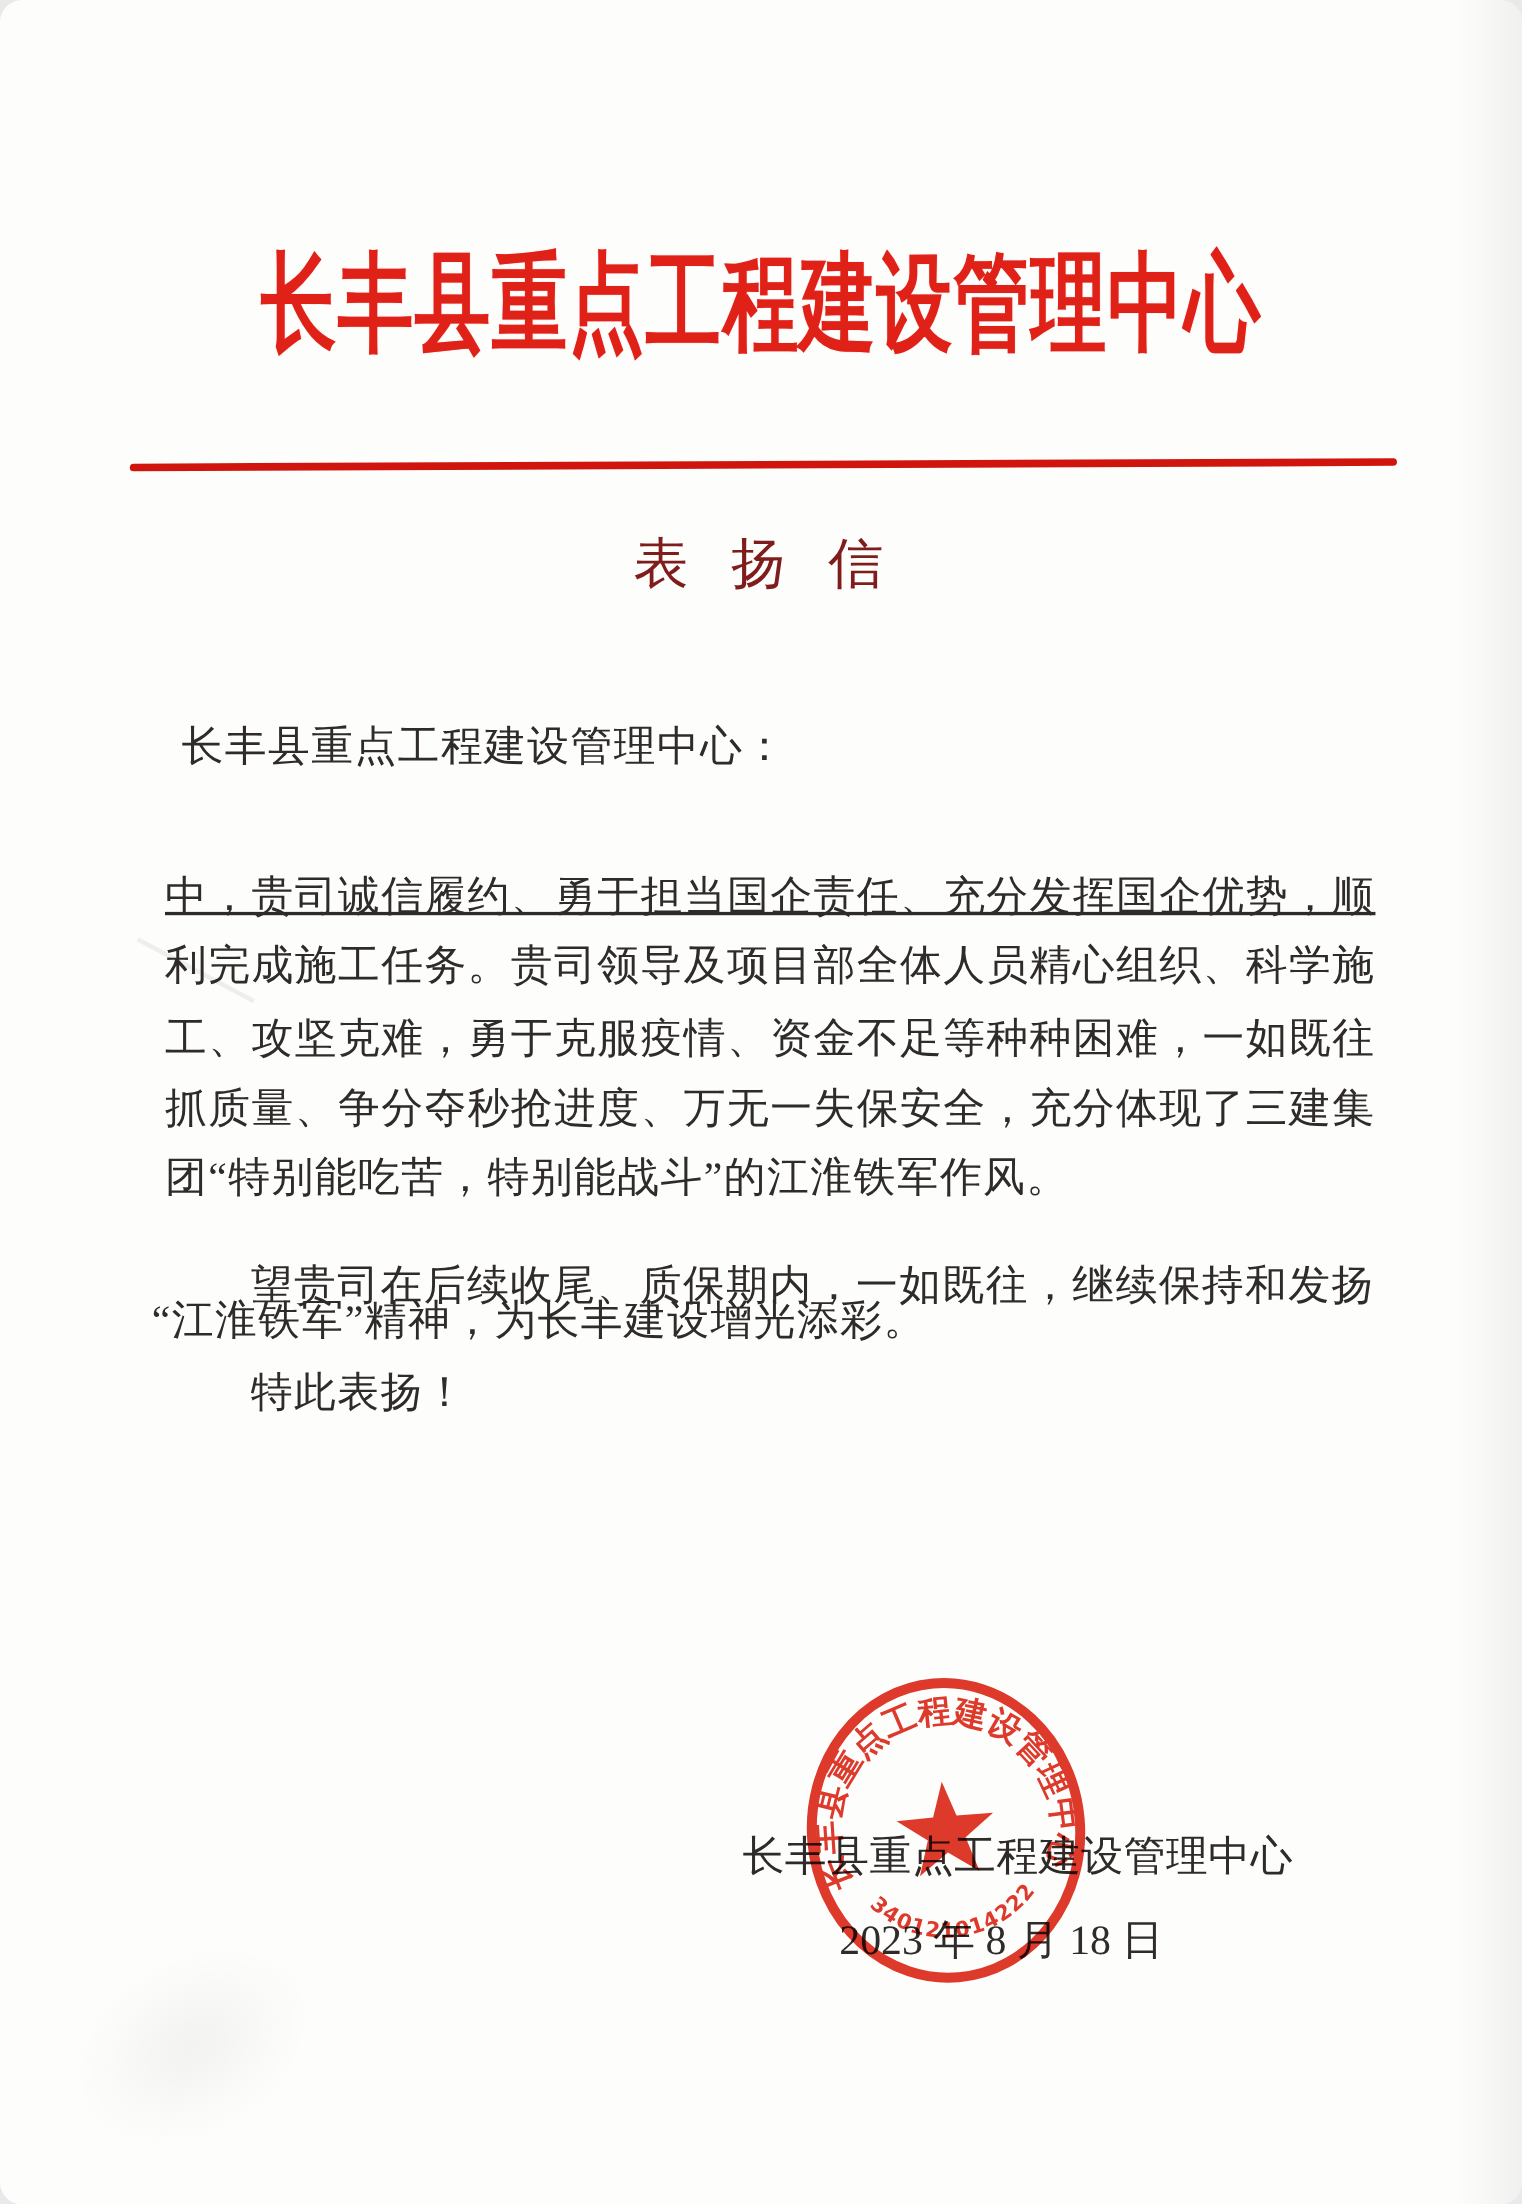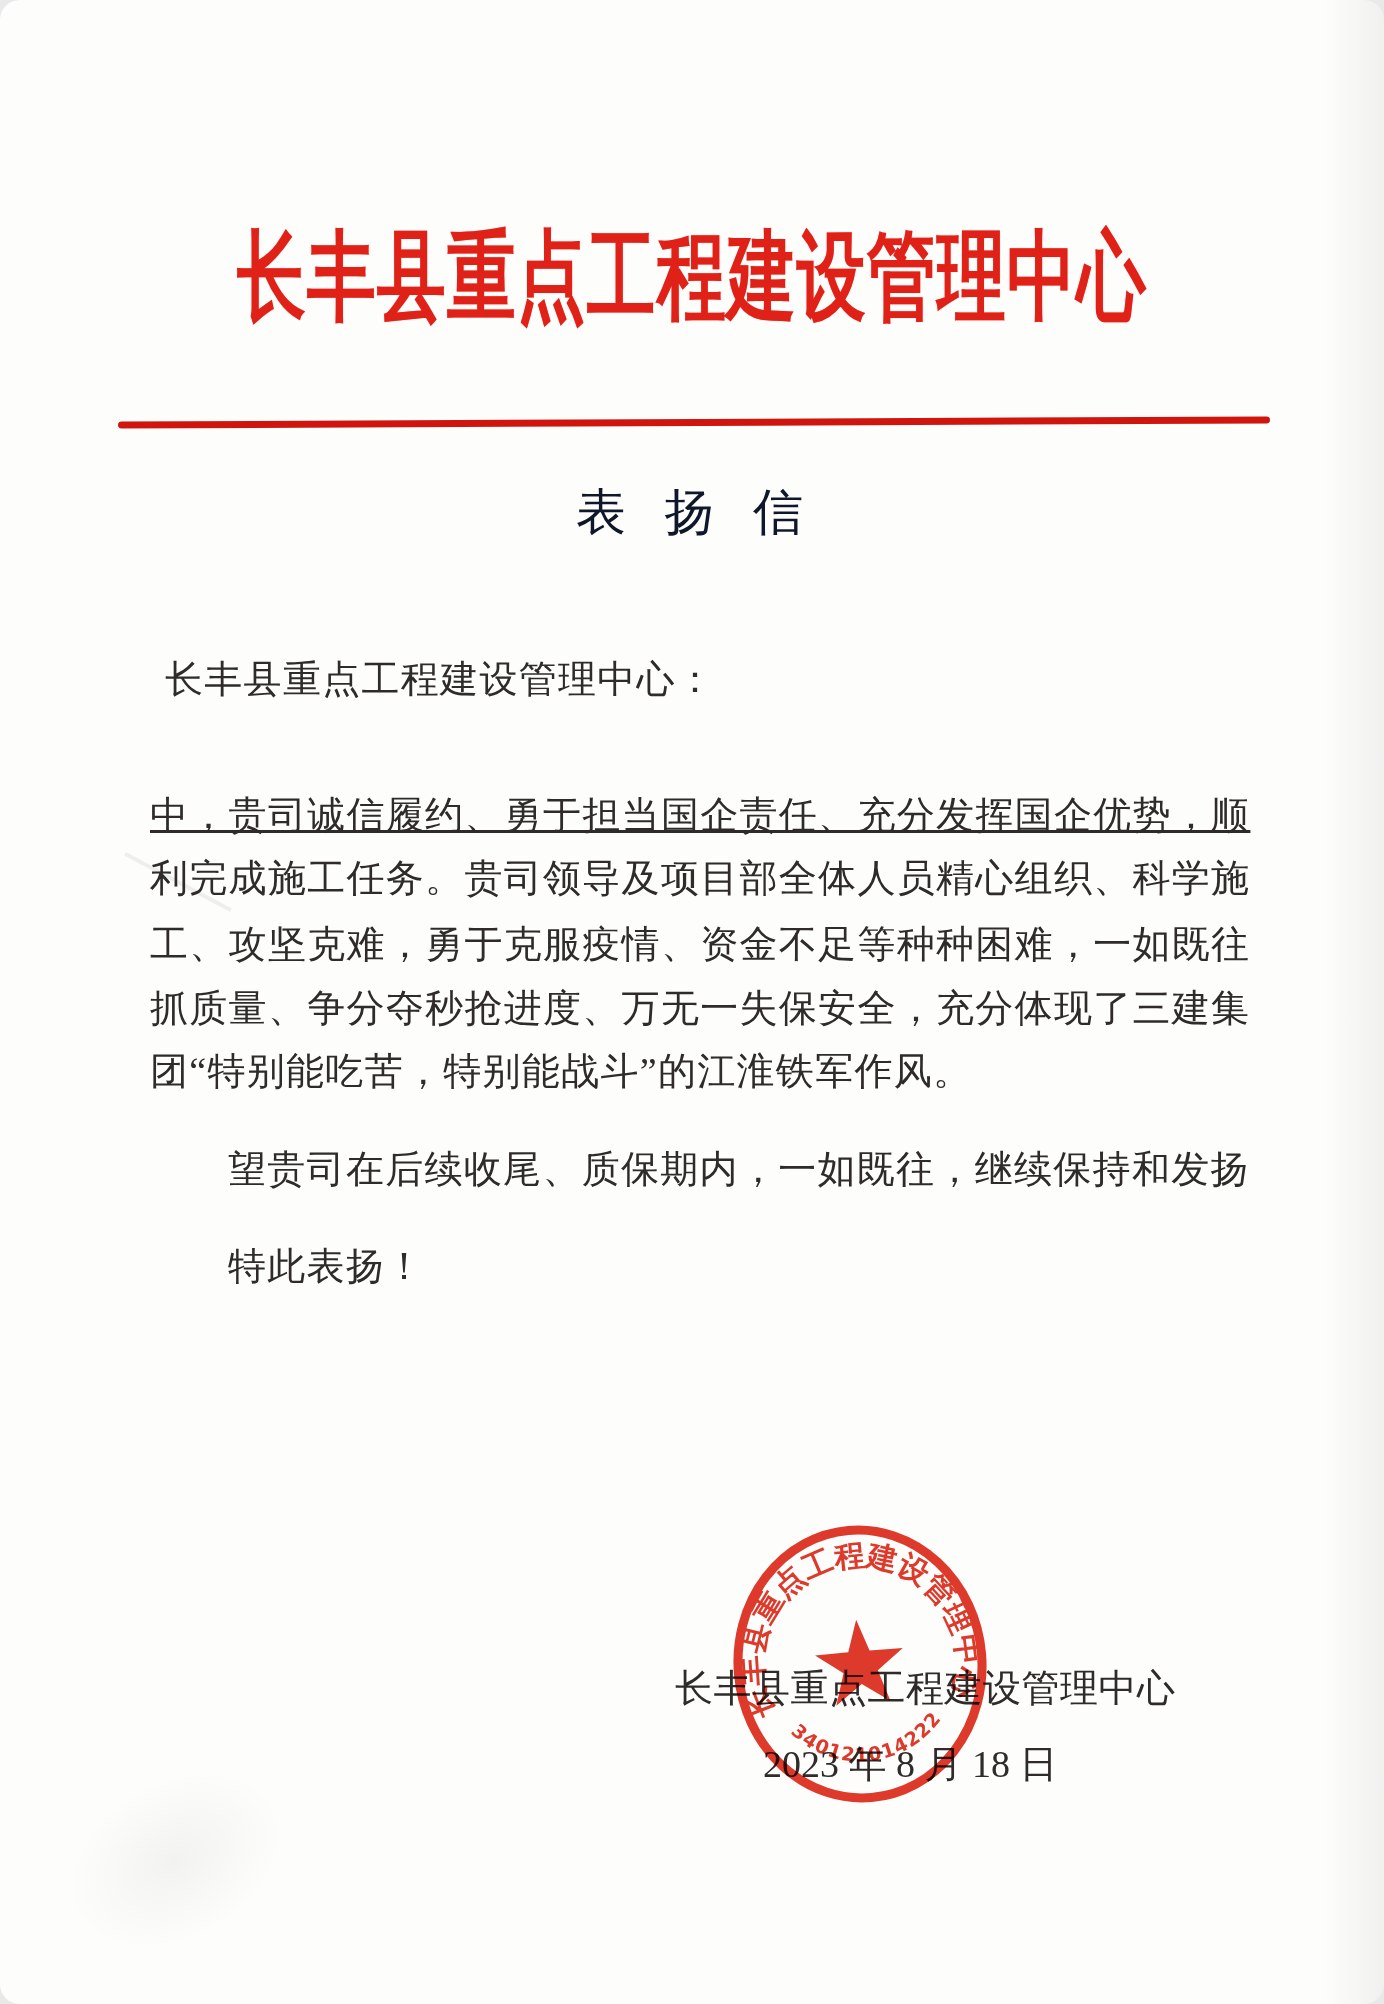--- a/index.html
+++ b/index.html
@@ -46,21 +46,21 @@
     text-shadow:0 0 1px rgba(224,33,23,.55);
   }
   .red-rule{
     position:absolute;top:419px;left:118px;width:1152px;height:7px;
     background:#cf150e;border-radius:4px;
     transform:rotate(-0.25deg);
   }
   .letter-title{
     position:absolute;top:486px;left:0;width:100%;
     text-align:center;
-    font-size:50px;line-height:52px;color:#0f172a;
+    font-size:50px;line-height:52px;color:#7f1d1d;
     letter-spacing:5px;word-spacing:16px;white-space:pre;
   }
   .bodyline{
     position:absolute;
     font-size:38px;line-height:46px;
     letter-spacing:1.3px;white-space:nowrap;
     color:#2e2b29;
   }
   .salutation{left:165px;top:656px;}
   .l-full{left:150px;}
@@ -106,20 +106,21 @@
   <div class="letter-title">表 扬 信</div>
 
   <div class="bodyline salutation">长丰县重点工程建设管理中心：</div>
 
   <div class="bodyline l-full t3">中，贵司诚信履约、勇于担当国企责任、充分发挥国企优势，顺</div>
   <div class="bodyline l-full t4">利完成施工任务。贵司领导及项目部全体人员精心组织、科学施</div>
   <div class="bodyline l-full t5">工、攻坚克难，勇于克服疫情、资金不足等种种困难，一如既往</div>
   <div class="bodyline l-full t6">抓质量、争分夺秒抢进度、万无一失保安全，充分体现了三建集</div>
   <div class="bodyline l-full t7">团“特别能吃苦，特别能战斗”的江淮铁军作风。</div>
   <div class="bodyline l-indent t8">望贵司在后续收尾、质保期内，一如既往，继续保持和发扬</div>
+  <div class="bodyline l-quote t9">“江淮铁军”精神，为长丰建设增光添彩。</div>
   <div class="bodyline l-indent t10">特此表扬！</div>
 
   <div class="signature">长丰县重点工程建设管理中心</div>
 
   <div class="dateline">2023 年 8 月 18 日</div>
 
   <svg class="seal" viewBox="0 0 260 280" xmlns="http://www.w3.org/2000/svg">
 
     <ellipse cx="130" cy="140" rx="121" ry="133" fill="none" stroke="#dd2b1c" stroke-width="9"></ellipse>
 

